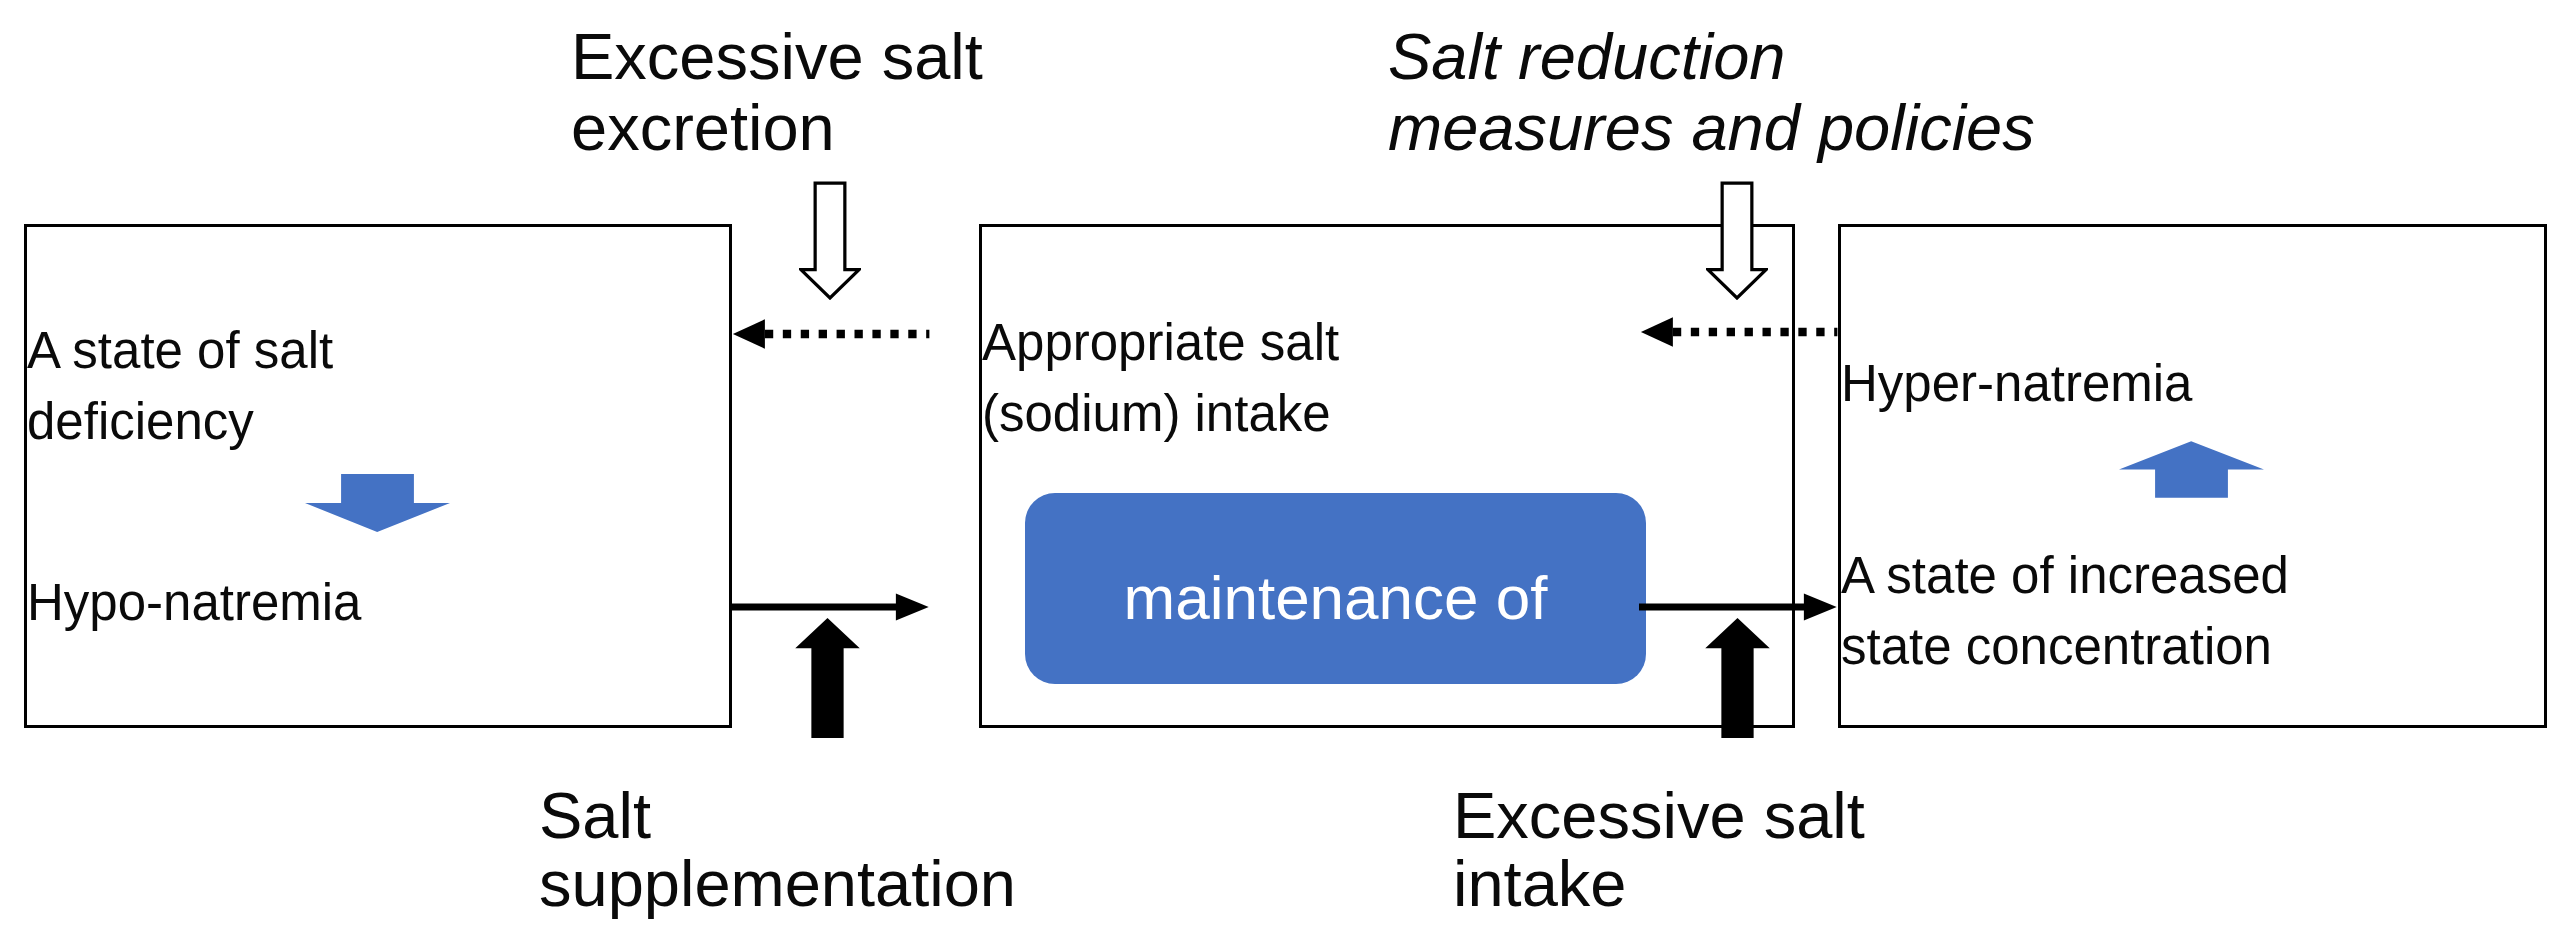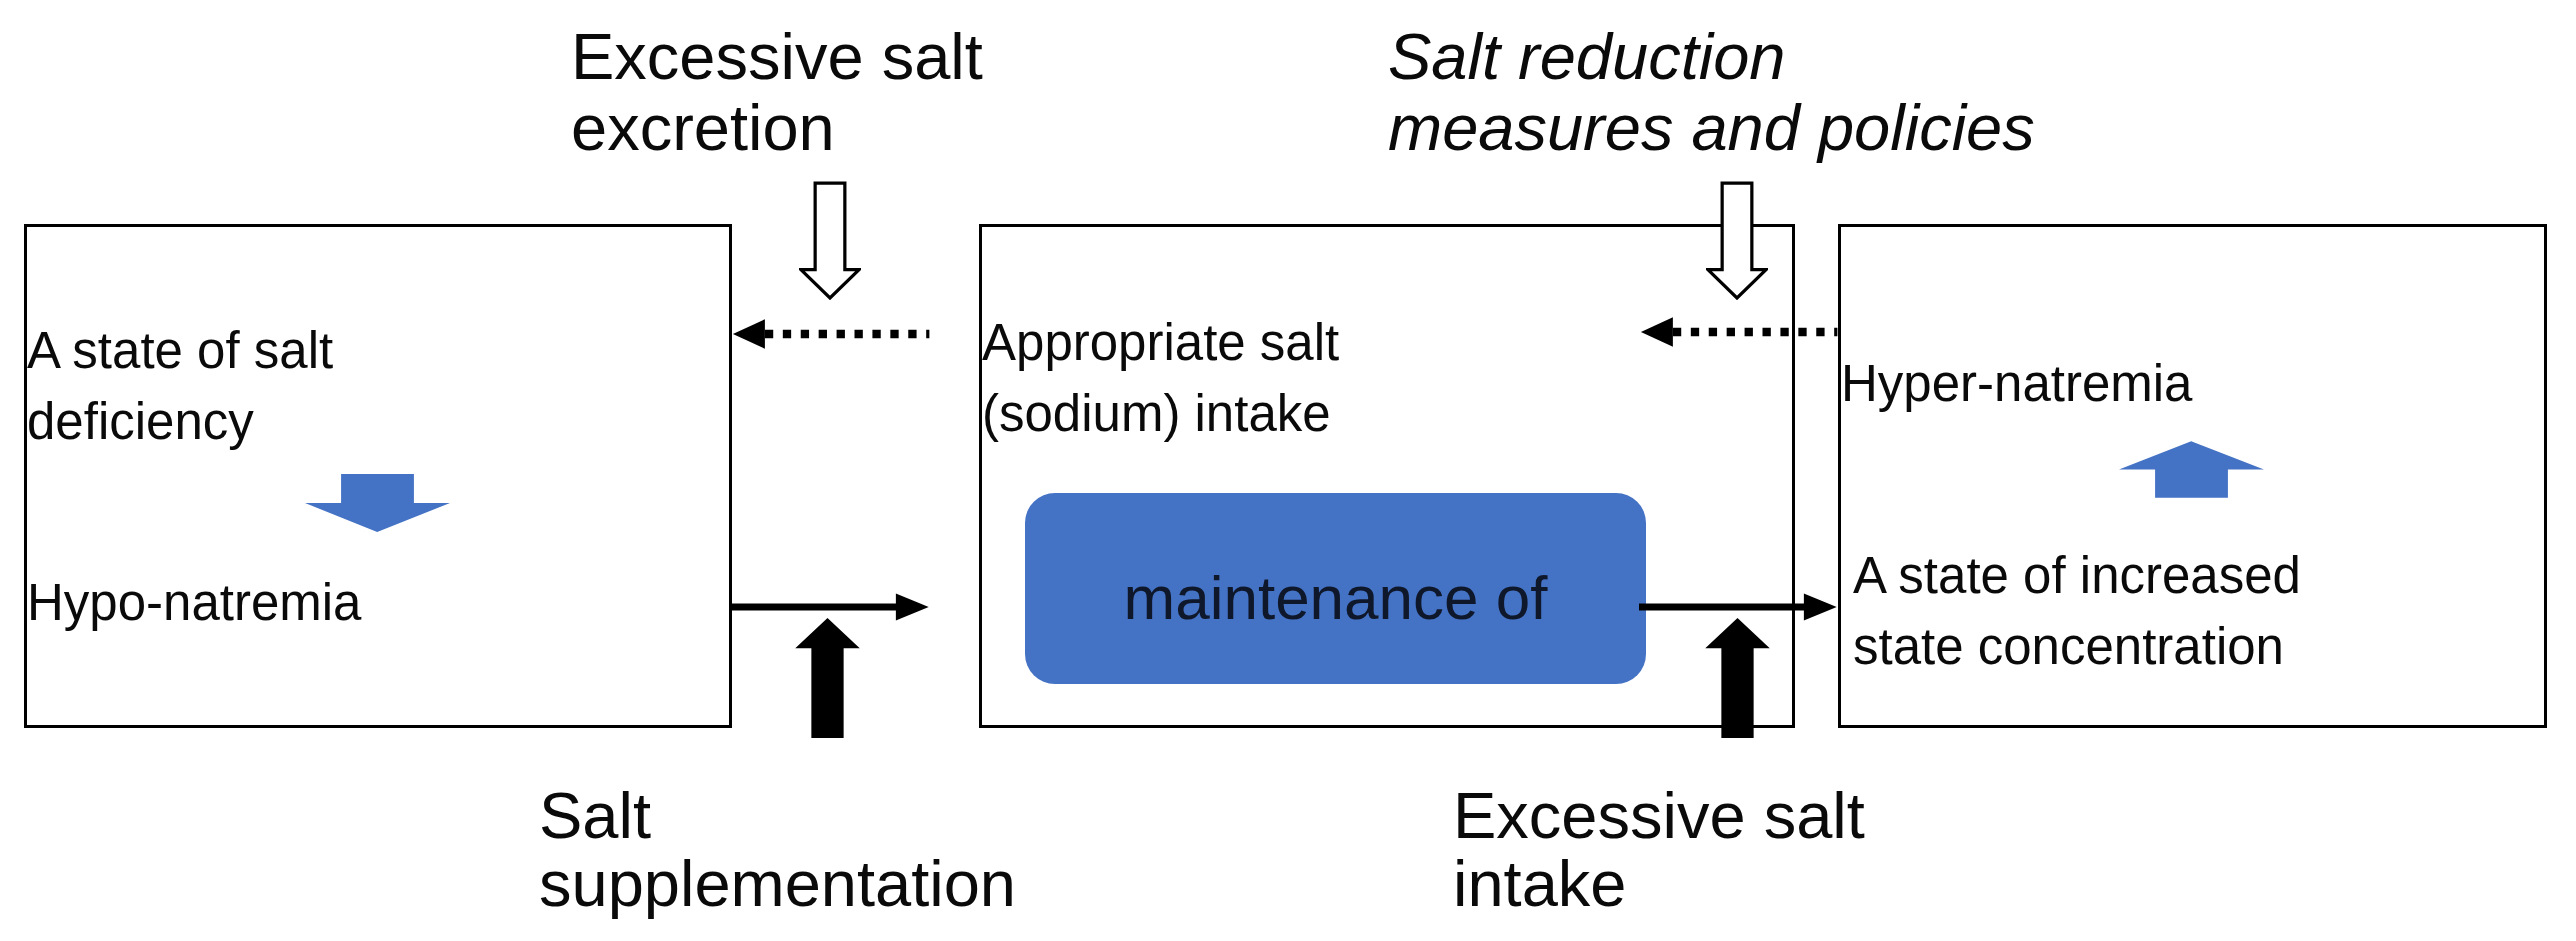--- a/index.html
+++ b/index.html
@@ -53,21 +53,21 @@
     border-radius: 30px;
   }
   .badge-text {
     position: absolute;
     inset: 0;
     display: flex;
     flex-direction: column;
     justify-content: center;
     align-items: center;
     padding-top: 17px;
-    color: #0f172a;
+    color: #ffffff;
     font-size: 62px;
     line-height: 69px;
     text-align: center;
     white-space: nowrap;
   }
   svg { display: block; }
 </style>
 </head>
 <body>
 
@@ -120,21 +120,21 @@
   </div>
 
   <div class="box box-right">
     <div class="box-text" style="top:121px;">
       <div>Hyper-natremia</div>
     </div>
 
     <svg class="abs" style="left:278px; top:214px;" width="145" height="57" viewBox="0 0 225 88">
       <polygon points="112,0 225,44 169,44 169,88 56,88 56,44 0,44" fill="#4472C4"></polygon>
     </svg>
-    <div class="box-text" style="top:313px;padding-left:12px;">
+    <div class="box-text" style="top:313px;">
       <div>A state of increased</div>
       <div>state concentration</div>
     </div>
   </div>
 
   <svg class="abs" style="left:799px; top:181px;" width="62" height="119" viewBox="0 0 96 184">
     <polygon points="25,3 71,3 71,137 93,137 48,181 3,137 25,137" fill="#ffffff" stroke="#000000" stroke-width="5" stroke-linejoin="miter"></polygon>
   </svg>
 
   <svg class="abs" style="left:1706px; top:181px;" width="62" height="119" viewBox="0 0 96 184">

